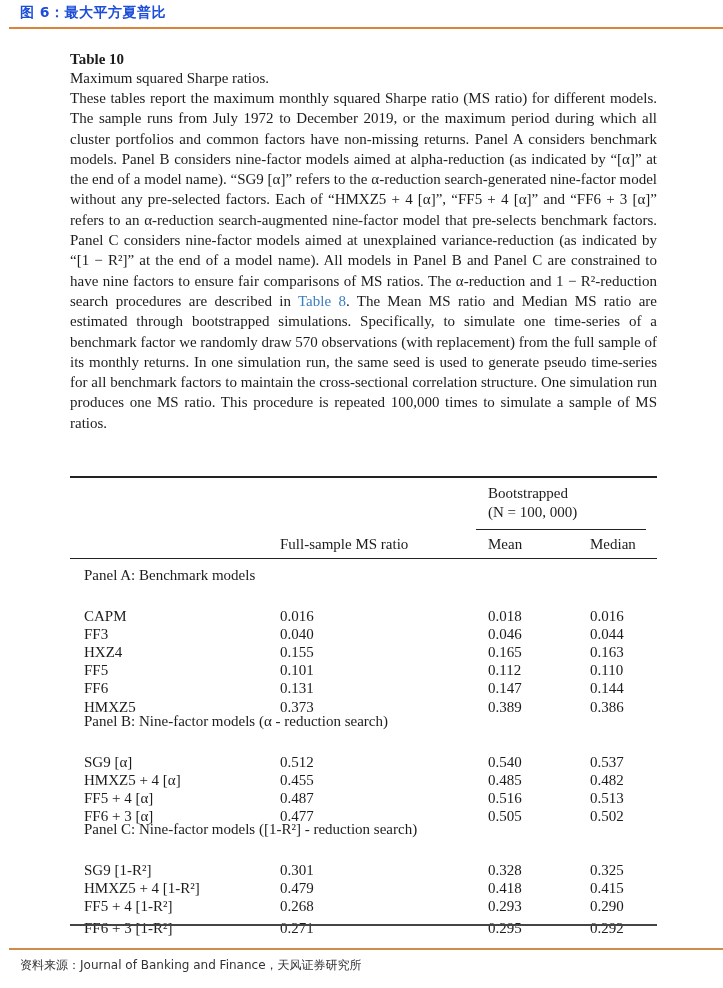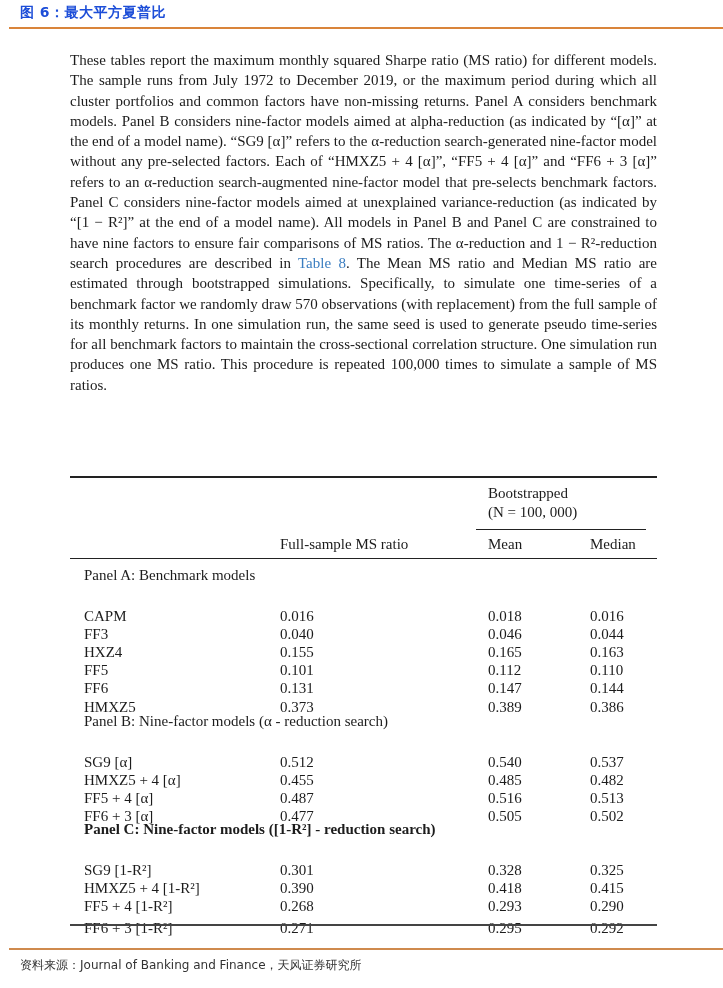--- a/index.html
+++ b/index.html
@@ -38,20 +38,22 @@
 
   .source { position: absolute; left: 20px; top: 957px; font-family: "DejaVu Sans", sans-serif; font-size: 12px; color: #333; }
 </style>
 </head>
 <body>
 
 <div class="fig-title">图 6：最大平方夏普比</div>
 <div class="orange-rule top"></div>
 
 <div class="doc">
+  <div class="tbl-label">Table 10</div>
+  <div class="tbl-subtitle">Maximum squared Sharpe ratios.</div>
   <div class="tbl-caption"><span>These tables report the maximum monthly squared Sharpe ratio (MS ratio) for different models. The sample runs from July 1972 to December 2019, or the maximum period during which all cluster portfolios and common factors have non-missing returns. Panel A considers benchmark models. Panel B considers nine-factor models aimed at alpha-reduction (as indicated by “[α]” at the end of a model name). “SG9 [α]” refers to the α-reduction search-generated nine-factor model without any pre-selected factors. Each of “HMXZ5 + 4 [α]”, “FF5 + 4 [α]” and “FF6 + 3 [α]” refers to an α-reduction search-augmented nine-factor model that pre-selects benchmark factors. Panel C considers nine-factor models aimed at unexplained variance-reduction (as indicated by “[1 − R²]” at the end of a model name). All models in Panel B and Panel C are constrained to have nine factors to ensure fair comparisons of MS ratios. The α-reduction and 1 − R²-reduction search procedures are described in </span><span class="link">Table 8</span><span>. The Mean MS ratio and Median MS ratio are estimated through bootstrapped simulations. Specifically, to simulate one time-series of a benchmark factor we randomly draw 570 observations (with replacement) from the full sample of its monthly returns. In one simulation run, the same seed is used to generate pseudo time-series for all benchmark factors to maintain the cross-sectional correlation structure. One simulation run produces one MS ratio. This procedure is repeated 100,000 times to simulate a sample of MS ratios.</span></div>
 </div>
 
 <div class="rule top"></div>
 <div class="hdr" style="left:488px; top:484px;">Bootstrapped</div>
 <div class="hdr" style="left:488px; top:503px;">(N = 100, 000)</div>
 <div class="rule boot"></div>
 <div class="hdr" style="left:280px; top:535px;">Full-sample MS ratio</div>
 <div class="hdr" style="left:488px; top:535px;">Mean</div>
 <div class="hdr" style="left:590px; top:535px;">Median</div>
@@ -113,30 +115,30 @@
       <span class="c-full">0.487</span>
       <span class="c-mean">0.516</span>
       <span class="c-median">0.513</span>
     </div>
     <div class="row" style="top: 786.1px;">
       <span class="c-name">FF6 + 3 [α]</span>
       <span class="c-full">0.477</span>
       <span class="c-mean">0.505</span>
       <span class="c-median">0.502</span>
     </div>
-    <div class="panel-title" style="top: 820px; font-weight: bold;">Panel C: Nine-factor models ([1-R²] - reduction search)</div>
+    <div class="panel-title" style="top: 820px;">Panel C: Nine-factor models ([1-R²] - reduction search)</div>
     <div class="row" style="top: 839.5px;">
       <span class="c-name">SG9 [1-R²]</span>
       <span class="c-full">0.301</span>
       <span class="c-mean">0.328</span>
       <span class="c-median">0.325</span>
     </div>
     <div class="row" style="top: 857.7px;">
       <span class="c-name">HMXZ5 + 4 [1-R²]</span>
-      <span class="c-full">0.390</span>
+      <span class="c-full">0.479</span>
       <span class="c-mean">0.418</span>
       <span class="c-median">0.415</span>
     </div>
     <div class="row" style="top: 875.9px;">
       <span class="c-name">FF5 + 4 [1-R²]</span>
       <span class="c-full">0.268</span>
       <span class="c-mean">0.293</span>
       <span class="c-median">0.290</span>
     </div>
     <div class="row" style="top: 898px; text-align: right;">

